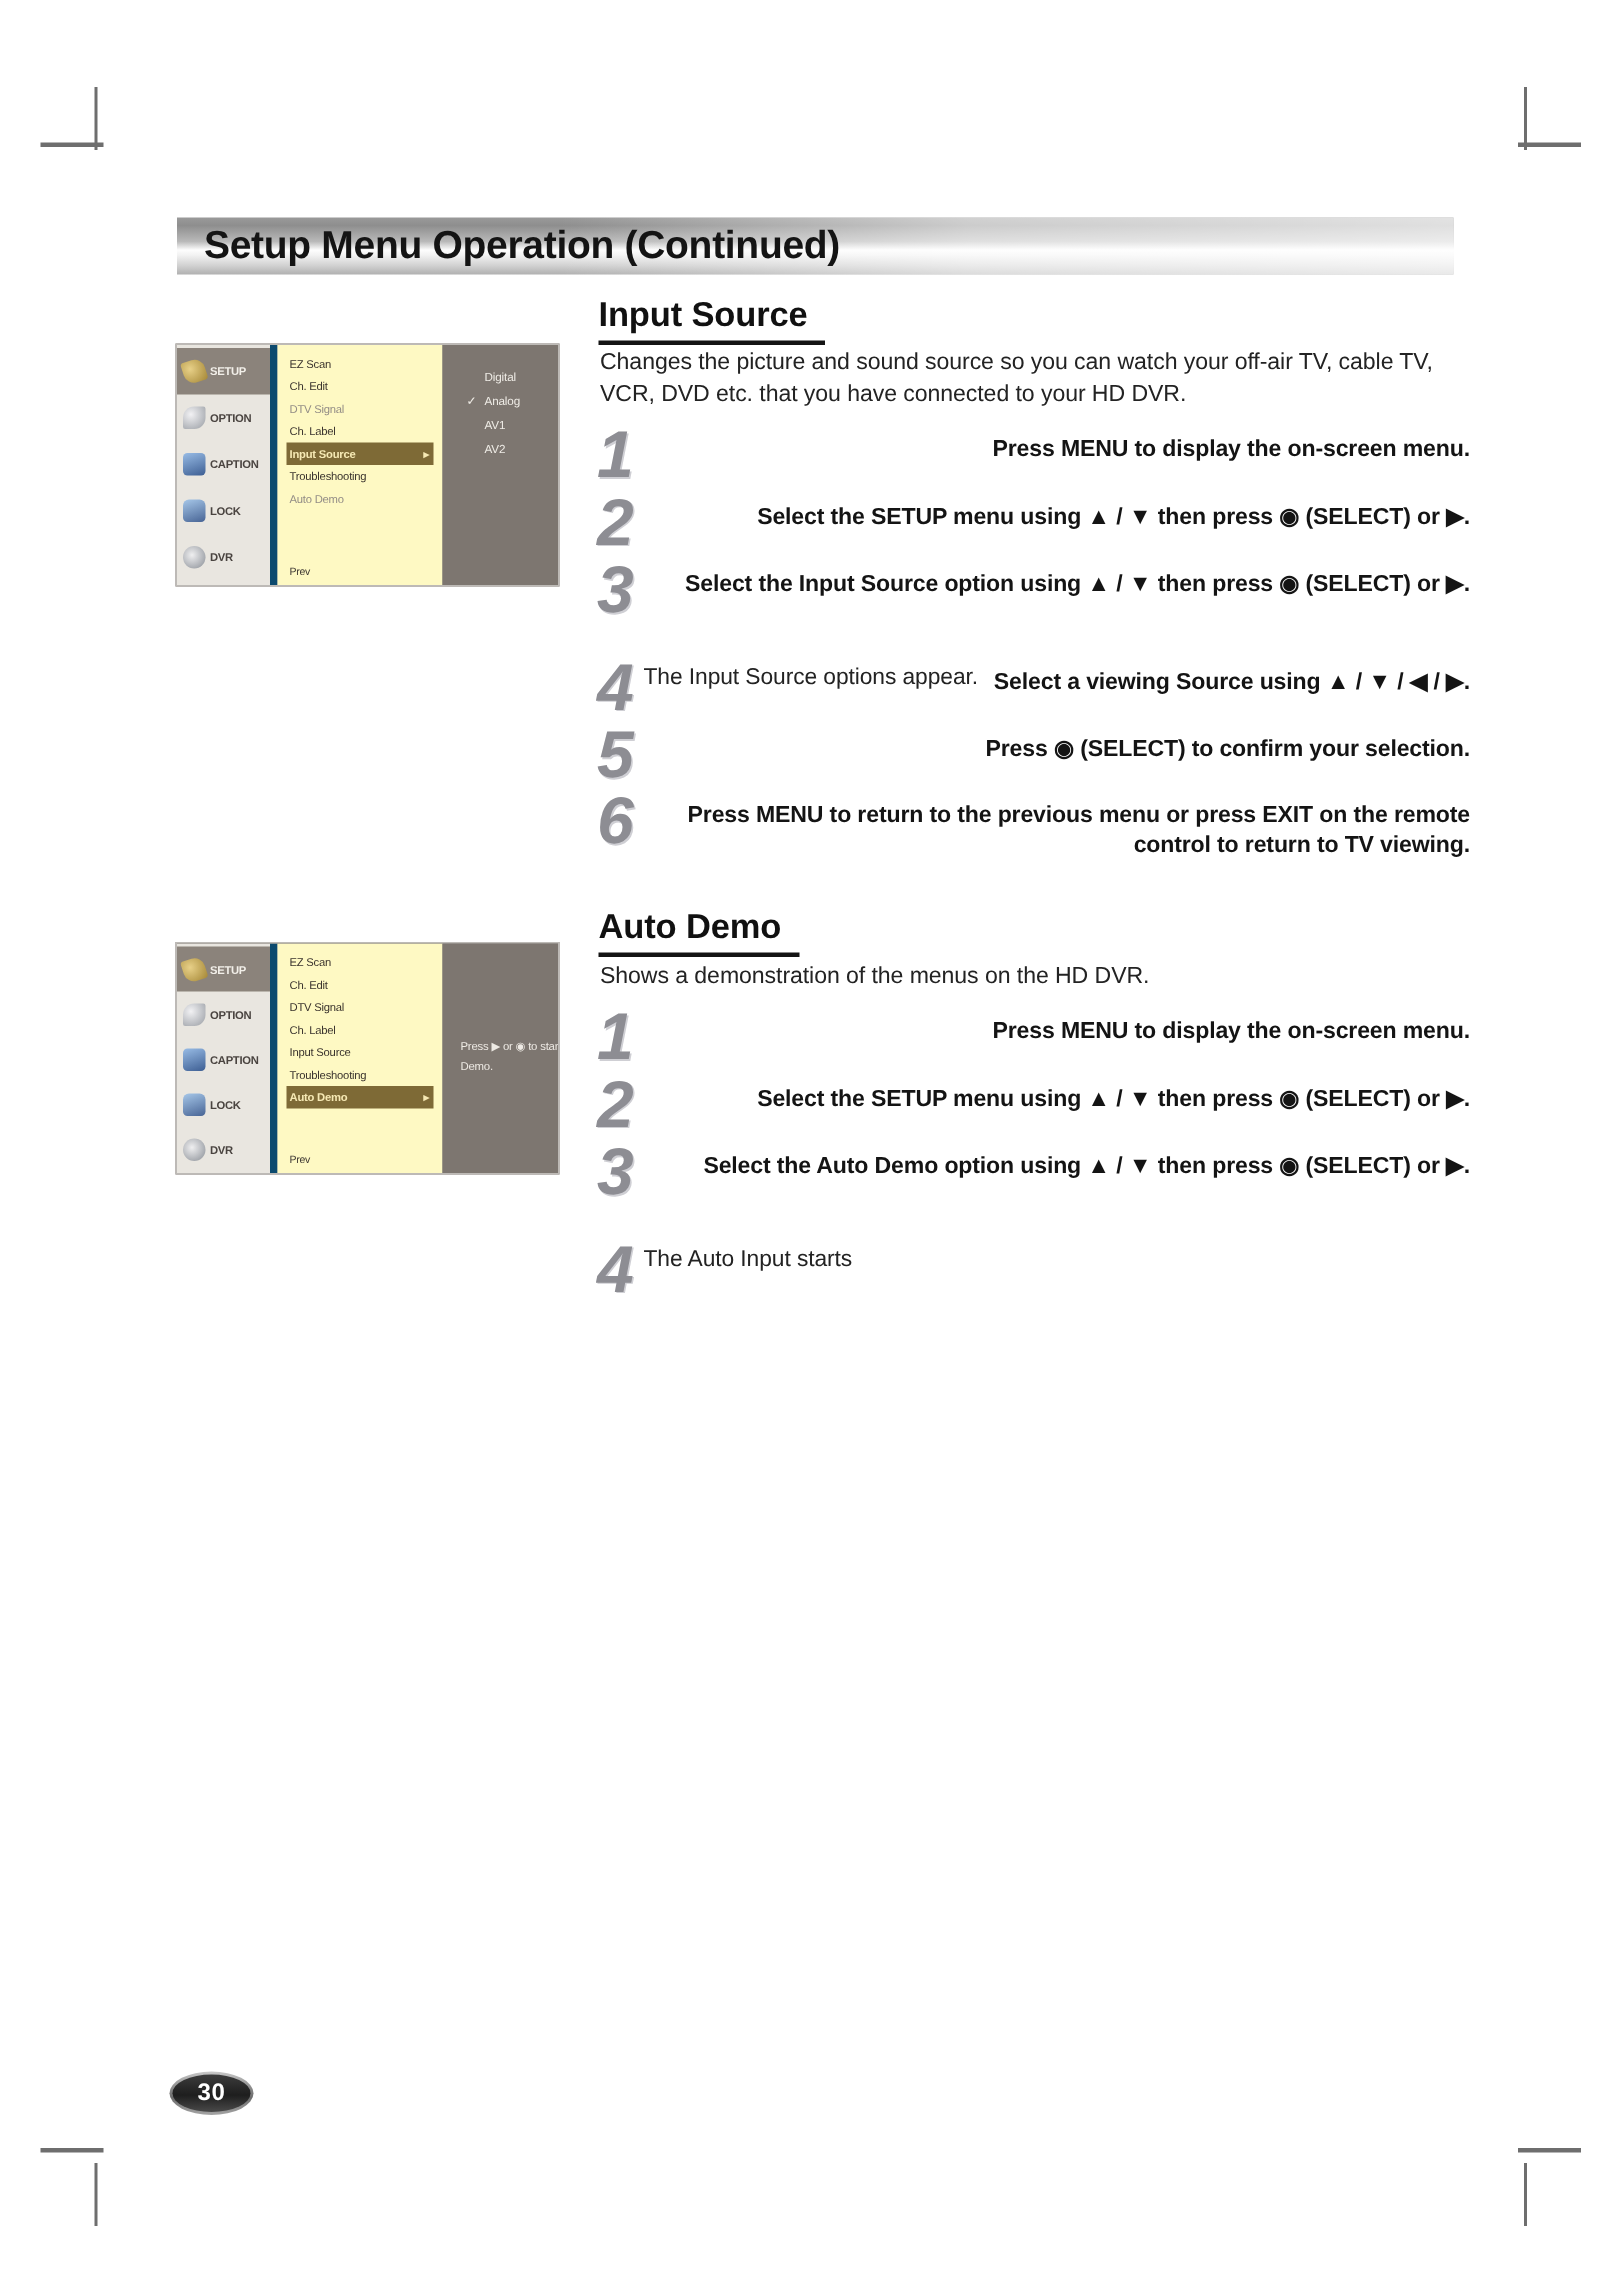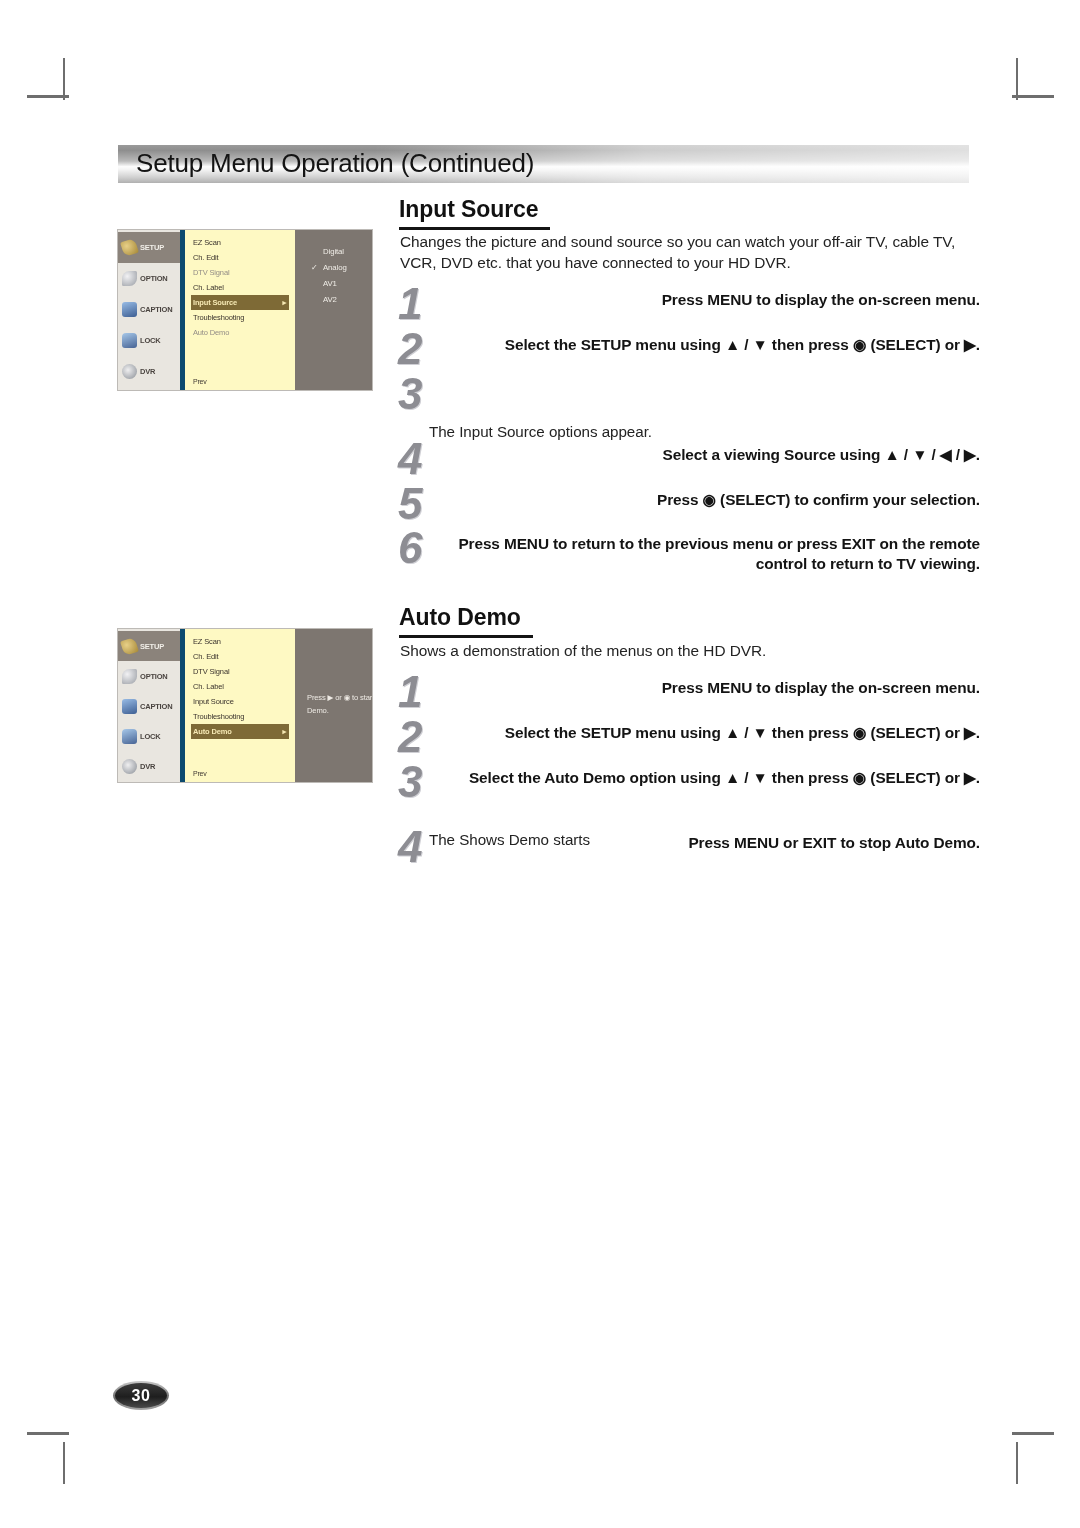--- a/index.html
+++ b/index.html
@@ -47,21 +47,21 @@
         #fdfdfd 57%,
         #f2f2f2 66%,
         #d2d2d2 84%,
         #b0b0b0 100%);
   }
   .titlebar-text {
     position: absolute;
     left: 18px;
     top: 3px;
     font-size: 26px;
-    font-weight: normal;
+    font-weight: bold;
     letter-spacing: -0.2px;
     color: #141414;
     white-space: nowrap;
   }
 
   
   .section-heading {
     position: absolute;
     font-size: 23px;
     font-weight: bold;
@@ -367,20 +367,21 @@
 <div class="step" id="step-is-2">
   <div class="step-num">2</div>
   <div class="step-body">
     <div class="step-title">Select the SETUP menu using ▲ / ▼ then press ◉ (SELECT) or ▶.</div>
   </div>
 </div>
 
 <div class="step" id="step-is-3">
   <div class="step-num">3</div>
   <div class="step-body">
+    <div class="step-title">Select the Input Source option using ▲ / ▼ then press ◉ (SELECT) or ▶.</div>
     <div class="step-note">The Input Source options appear.</div>
   </div>
 </div>
 
 <div class="step" id="step-is-4">
   <div class="step-num">4</div>
   <div class="step-body">
     <div class="step-title">Select a viewing Source using ▲ / ▼ / ◀ / ▶.</div>
   </div>
 </div>
@@ -451,26 +452,23 @@
   <div class="step-num">2</div>
   <div class="step-body">
     <div class="step-title">Select the SETUP menu using ▲ / ▼ then press ◉ (SELECT) or ▶.</div>
   </div>
 </div>
 
 <div class="step" id="step-ad-3">
   <div class="step-num">3</div>
   <div class="step-body">
     <div class="step-title">Select the Auto Demo  option using ▲ / ▼ then press ◉ (SELECT) or ▶.</div>
-    <div class="step-note">The Shows Demo starts</div>
+    <div class="step-note">The Auto Input starts</div>
   </div>
 </div>
 
 <div class="step" id="step-ad-4">
   <div class="step-num">4</div>
-  <div class="step-body">
-    <div class="step-title">Press MENU or EXIT to stop Auto Demo.</div>
-  </div>
 </div>
 
 <div class="page-badge">
   <div class="page-badge-inner">30</div>
 </div>
 
 </body></html>

